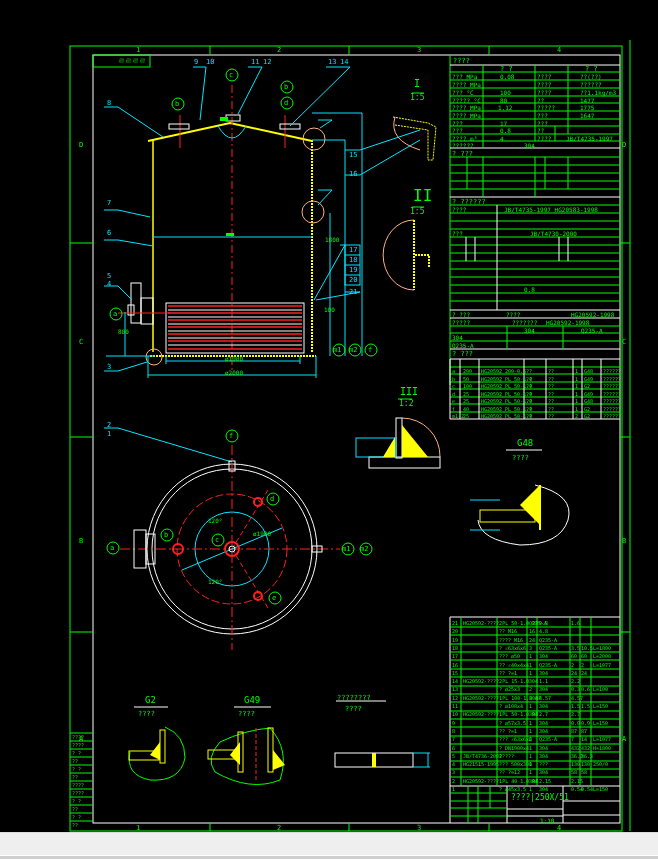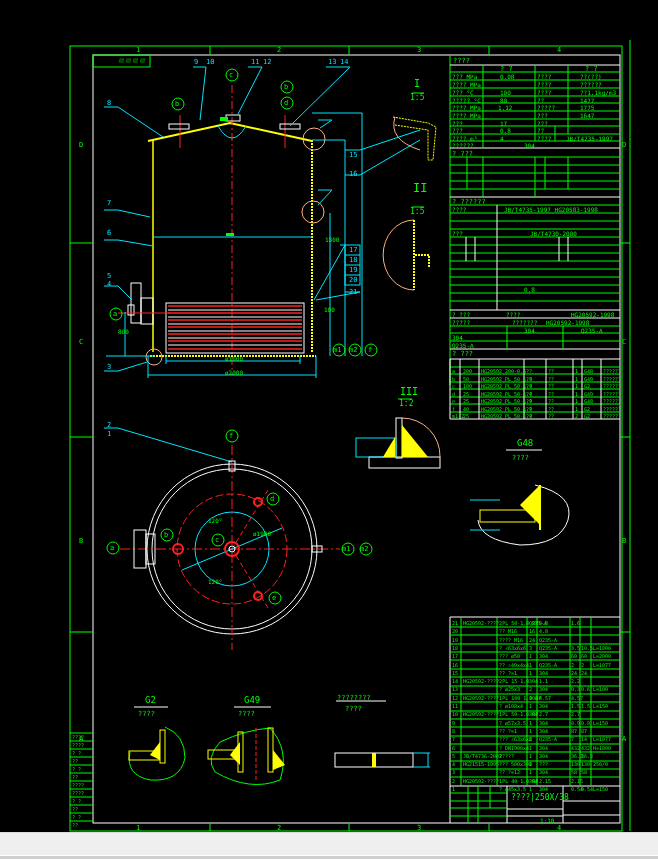--- a/index.html
+++ b/index.html
@@ -409,21 +409,21 @@
 
 <span class="t" style="left:118px;top:328px;font-size:6px;">800</span>
 <span class="t" style="left:325px;top:236px;font-size:6px;">1800</span>
 <span class="t" style="left:324px;top:306px;font-size:6px;">100</span>
 <span class="t" style="left:225px;top:355px;font-size:6px;">ø1900</span>
 <span class="t" style="left:225px;top:369px;font-size:6px;">ø2000</span>
 
 
 <span class="t" style="left:414px;top:80px;font-size:10px;">I</span>
 <span class="t" style="left:410px;top:94px;font-size:8px;">1:5</span>
-<span class="t" style="left:413px;top:184px;font-size:12px;">II</span>
+<span class="t" style="left:413px;top:192px;font-size:16px;">II</span>
 <span class="t" style="left:410px;top:208px;font-size:8px;">1:5</span>
 <span class="t" style="left:400px;top:388px;font-size:10px;">III</span>
 <span class="t" style="left:399px;top:400px;font-size:8px;">1:2</span>
 <span class="t" style="left:517px;top:439px;font-size:9px;">G48</span>
 <span class="t" style="left:512px;top:454px;">????</span>
 <span class="t" style="left:145px;top:696px;font-size:9px;">G2</span>
 <span class="t" style="left:138px;top:710px;">????</span>
 <span class="t" style="left:244px;top:696px;font-size:9px;">G49</span>
 <span class="t" style="left:238px;top:710px;">????</span>
 <span class="t" style="left:337px;top:694px;">????????</span>
@@ -718,21 +718,21 @@
       <span class="t" style="left: 12px; top: 166px; font-size: 5px;"></span>
       <span class="t" style="left: 48px; top: 166px; font-size: 5px;">? ø45x3.5</span>
       <span class="t" style="left: 78px; top: 166px; font-size: 5px;">1</span>
       <span class="t" style="left: 88px; top: 166px; font-size: 5px;">304</span>
       <span class="t" style="left: 120px; top: 166px; font-size: 5px;">0.54</span>
       <span class="t" style="left: 130px; top: 166px; font-size: 5px;">0.54</span>
       <span class="t" style="left: 142px; top: 166px; font-size: 5px;">L=150</span>
     </div>
 
 
-<span class="t" style="left:511px;top:794px;font-size:8px;">????|250X/38</span>
+<span class="t" style="left:511px;top:794px;font-size:8px;">????|250X/51</span>
 <span class="t" style="left:540px;top:817px;font-size:6px;">1:10</span>
 
 
 <div id="left-strip" style="position:absolute;left:71px;top:733px;width:22px;">
       <span class="t" style="left: 1px; top: 0px; font-size: 5px;">????</span>
       <span class="t" style="left: 1px; top: 8px; font-size: 5px;">????</span>
       <span class="t" style="left: 1px; top: 16px; font-size: 5px;">?  ?</span>
       <span class="t" style="left: 1px; top: 24px; font-size: 5px;">??</span>
       <span class="t" style="left: 1px; top: 32px; font-size: 5px;">?  ?</span>
       <span class="t" style="left: 1px; top: 40px; font-size: 5px;">??</span>

